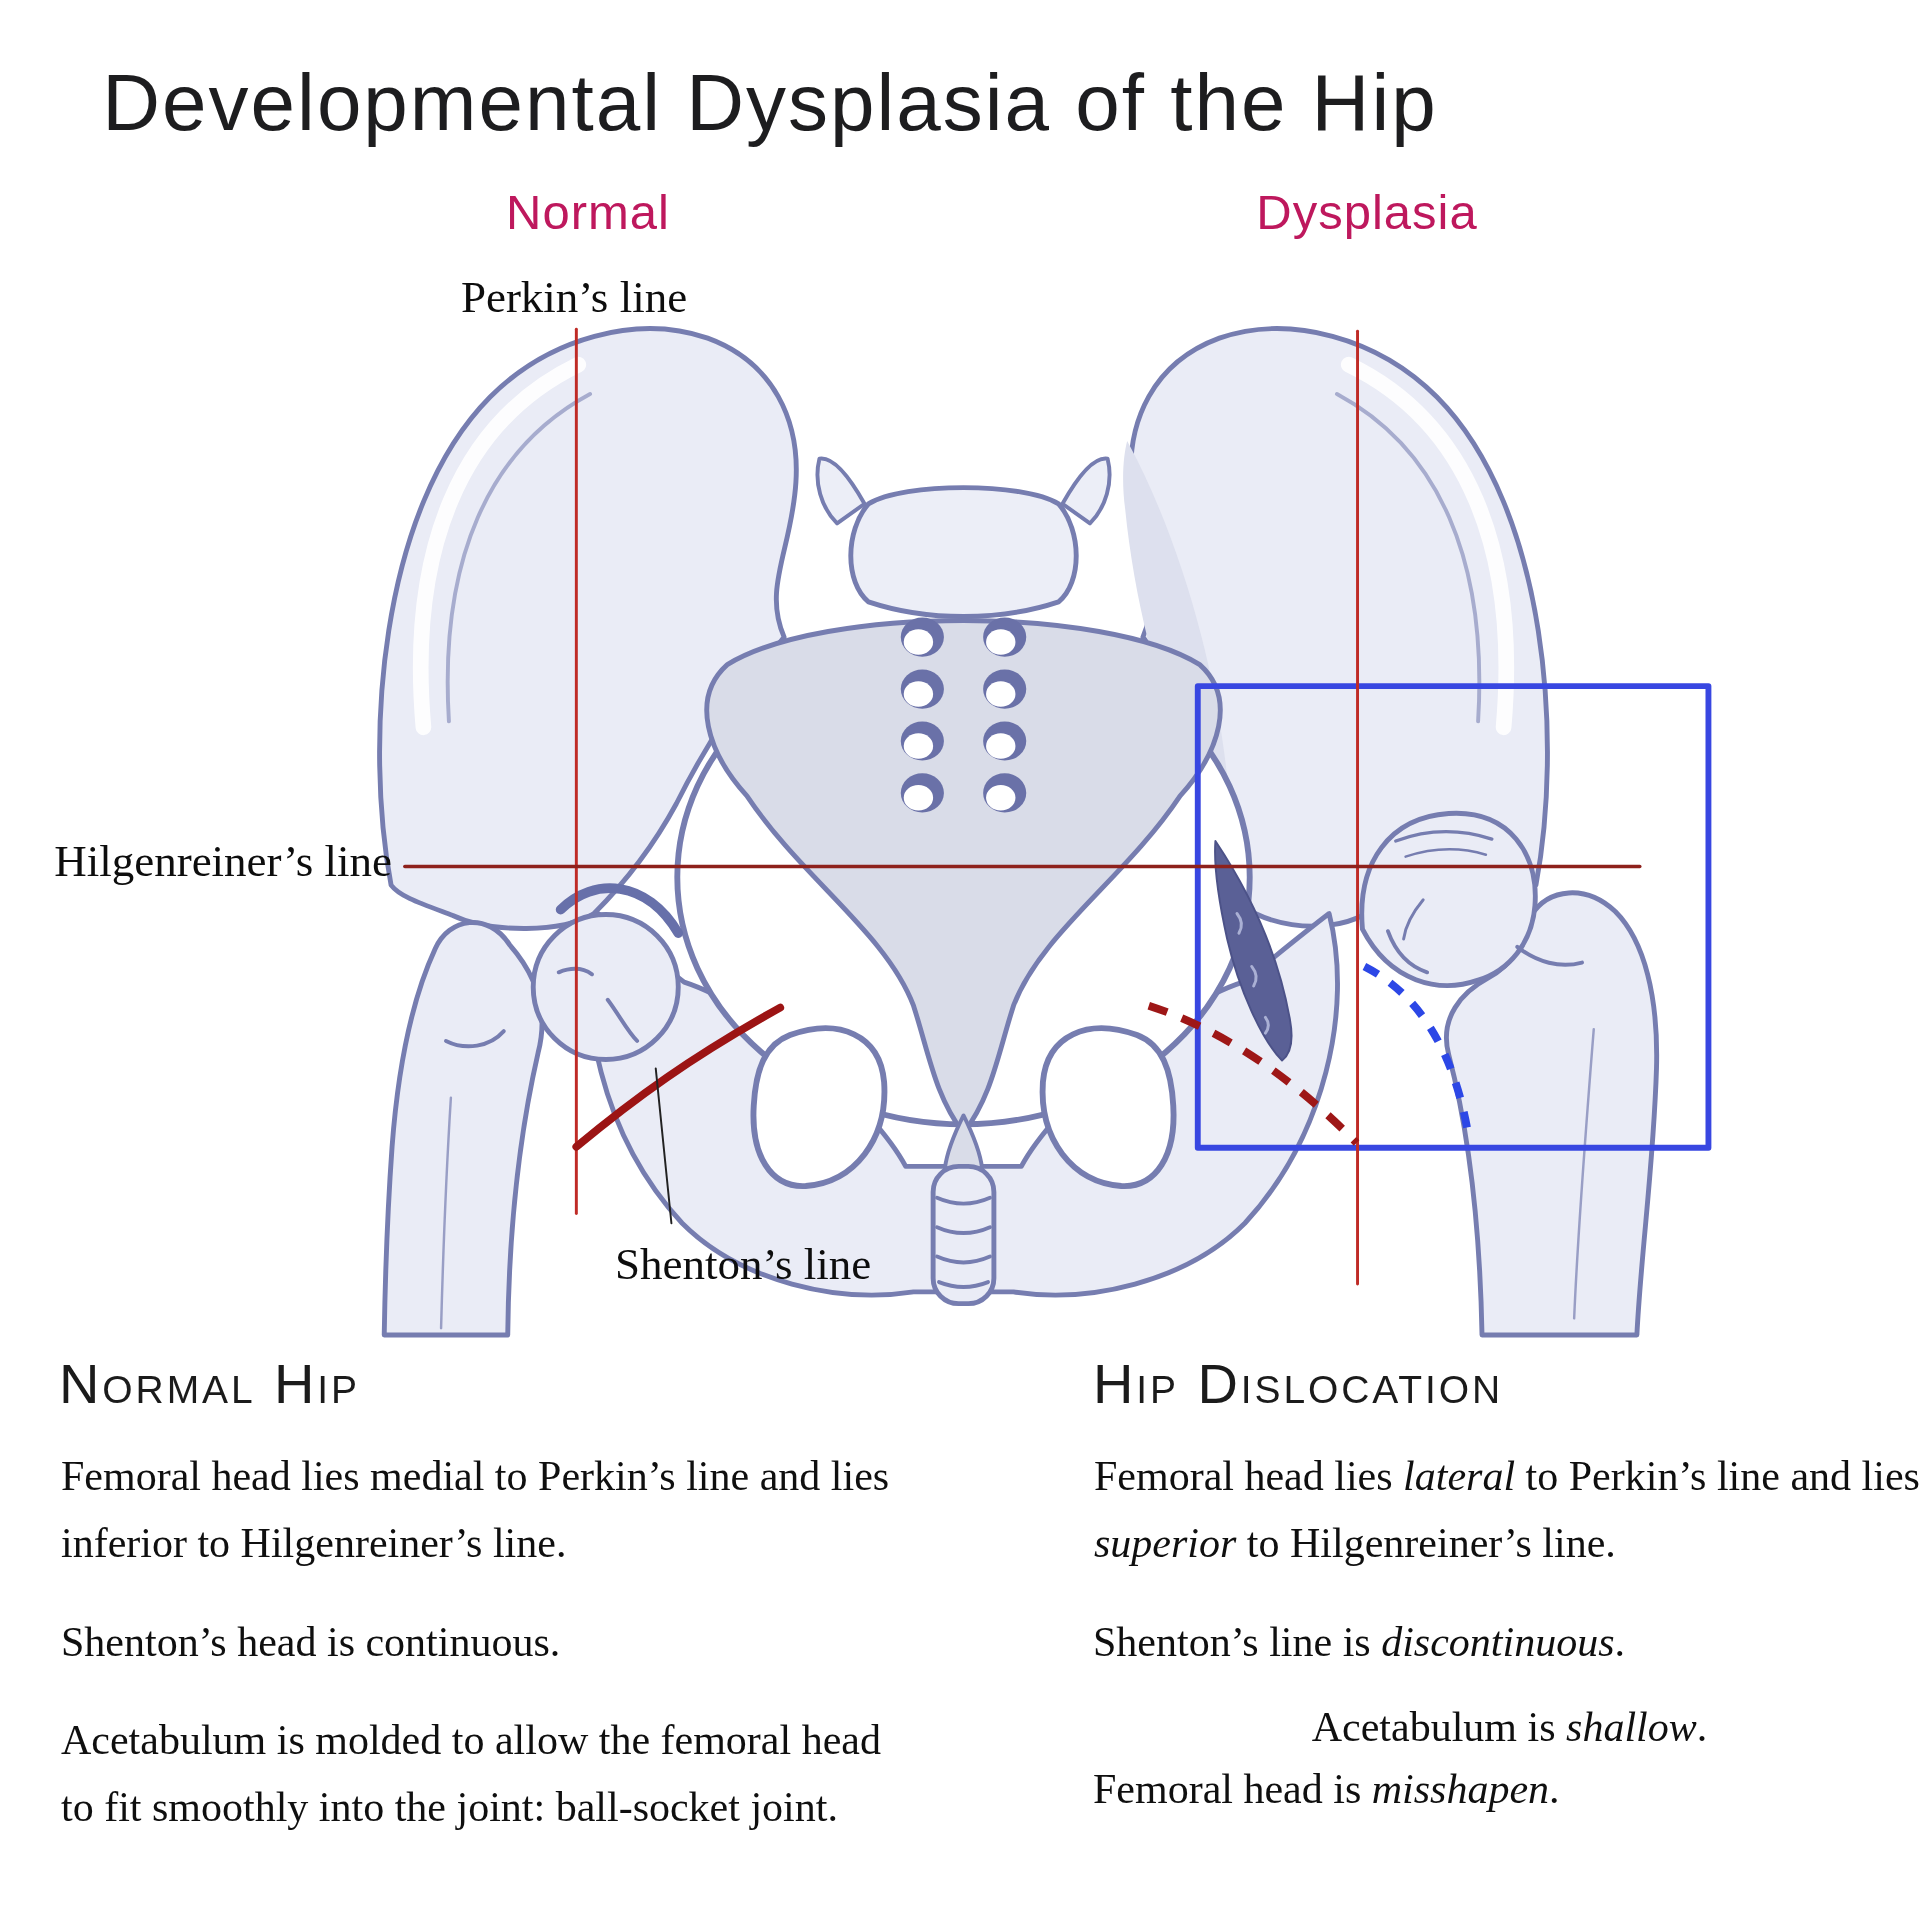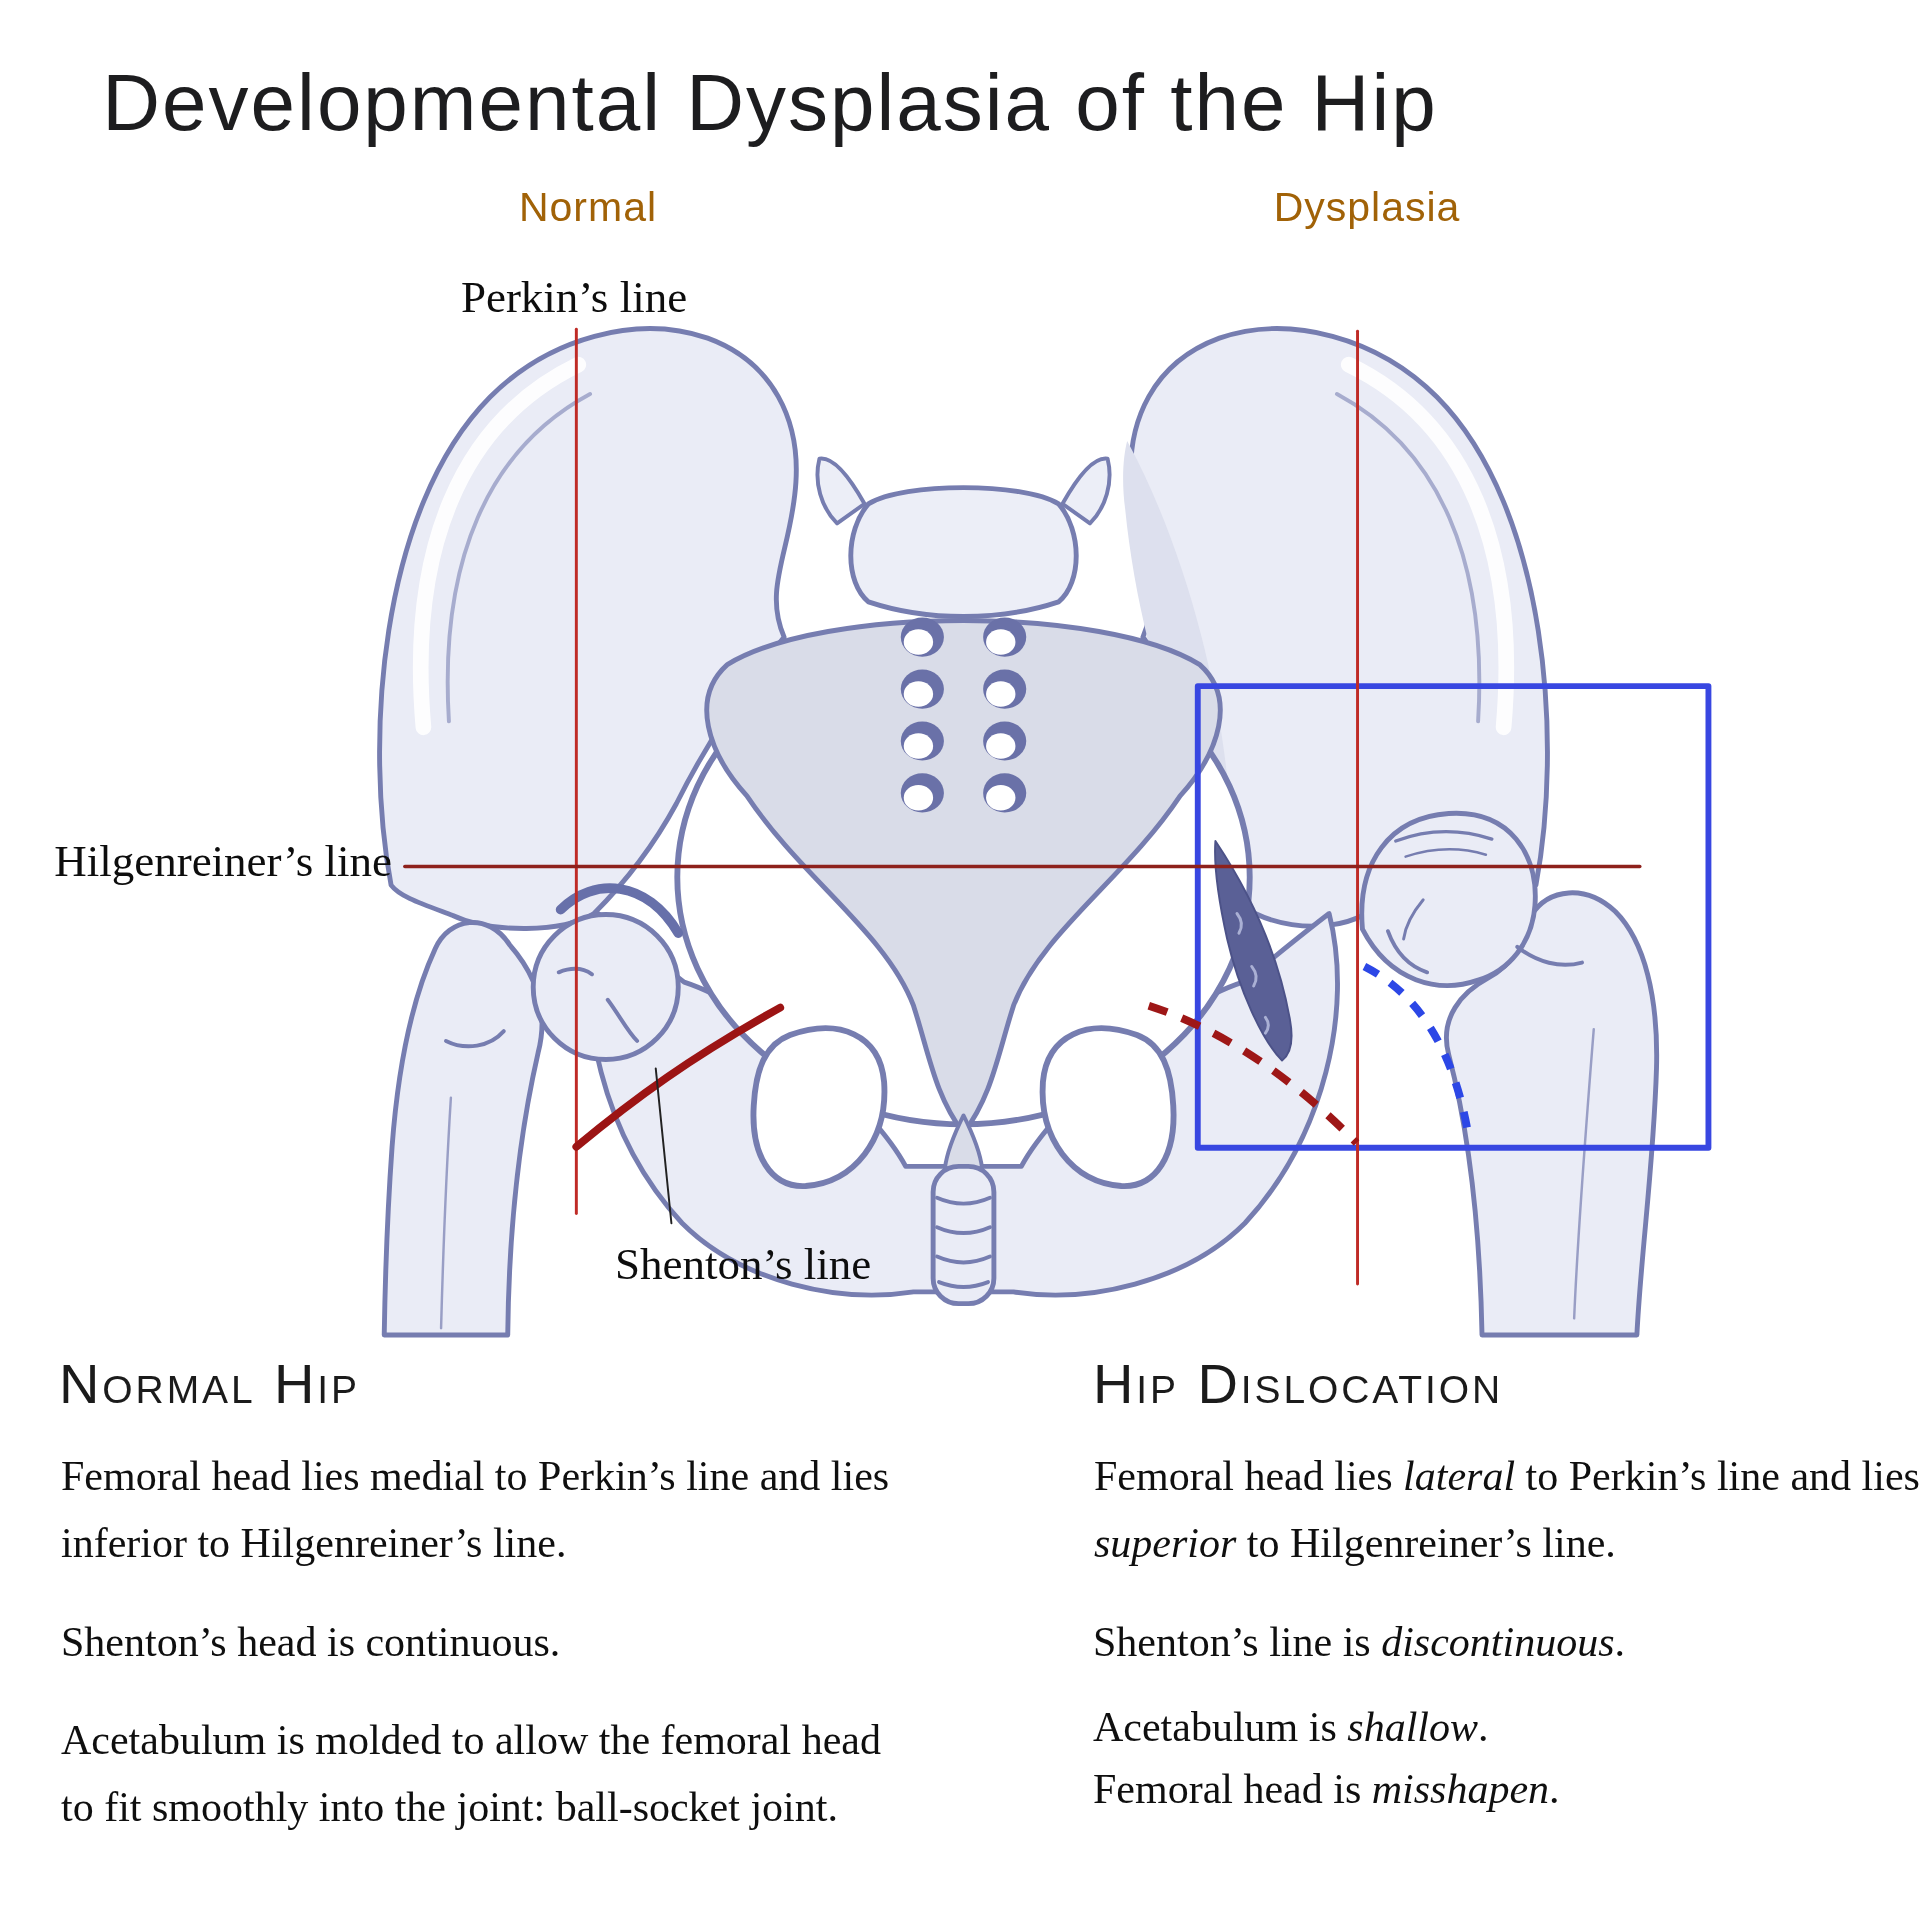--- a/index.html
+++ b/index.html
@@ -2,21 +2,21 @@
 <html><head>
 <meta charset="utf-8">
 <style>
   html,body{margin:0;padding:0;background:#ffffff;}
   #canvas{position:relative;width:1928px;height:1928px;background:#ffffff;overflow:hidden;
           font-family:"Liberation Sans",sans-serif;}
   svg{position:absolute;left:0;top:0;}
   .abs{position:absolute;}
   .title{left:0;top:57px;width:1540px;text-align:center;font-size:80px;font-weight:300;
          letter-spacing:2px;color:#1d1d1f;}
-  .col-header{top:184px;font-size:41px;font-weight:300;letter-spacing:1px;color:#a16207;
+  .col-header{top:184px;font-size:49px;font-weight:300;letter-spacing:1px;color:#be185d;
               width:588px;text-align:center;transform:translateX(-50%);}
   .serif-label{font-family:"Liberation Serif",serif;font-size:45px;color:#0d0d0d;white-space:nowrap;}
   .lbl-perkins{left:574px;top:271px;transform:translateX(-50%);}
   .lbl-hilgen{left:392px;top:835px;transform:translateX(-100%);}
   .lbl-shenton{left:743px;top:1238px;transform:translateX(-50%);}
   .section-heading{font-family:"Liberation Sans",sans-serif;font-variant:small-caps;
                    font-size:56px;font-weight:400;letter-spacing:2.9px;color:#1b1b1b;}
   .para{font-family:"Liberation Serif",serif;font-size:42px;line-height:1.6;color:#0f0f0f;width:833px;}
   .para em{font-style:italic;}
 </style>
@@ -175,17 +175,17 @@
   <div class="abs serif-label lbl-shenton">Shenton’s line</div>
 
   <div class="abs section-heading" style="left:59px;top:1351px;">Normal Hip</div>
   <div class="abs para" style="left:61px;top:1443px;"><span>Femoral head lies medial to Perkin’s line and lies inferior to Hilgenreiner’s line.</span></div>
   <div class="abs para" style="left:61px;top:1609px;"><span>Shenton’s head is continuous.</span></div>
   <div class="abs section-heading" style="left:1093px;top:1351px;">Hip Dislocation</div>
 
   <div class="abs para" style="left:61px;top:1707px;"><span>Acetabulum is molded to allow the femoral head to fit smoothly into the joint: ball-socket joint.</span></div>
   <div class="abs para" style="left:1094px;top:1443px;"><span>Femoral head lies </span><em>lateral</em><span> to Perkin’s line and lies </span><em>superior</em><span> to Hilgenreiner’s line.</span></div>
   <div class="abs para" style="left:1093px;top:1609px;"><span>Shenton’s line is </span><em>discontinuous</em><span>.</span></div>
-  <div class="abs para" style="left:1093px;top:1694px;"><span>Acetabulum is </span><em>shallow</em><span>.</span></div>
+  <div class="abs para" style="left:1093px;top:1694px;text-align:center;"><span>Acetabulum is </span><em>shallow</em><span>.</span></div>
   <div class="abs para" style="left:1093px;top:1756px;"><span>Femoral head is </span><em>misshapen</em><span>.</span></div>
 
 </div>
 
 
 </body></html>

